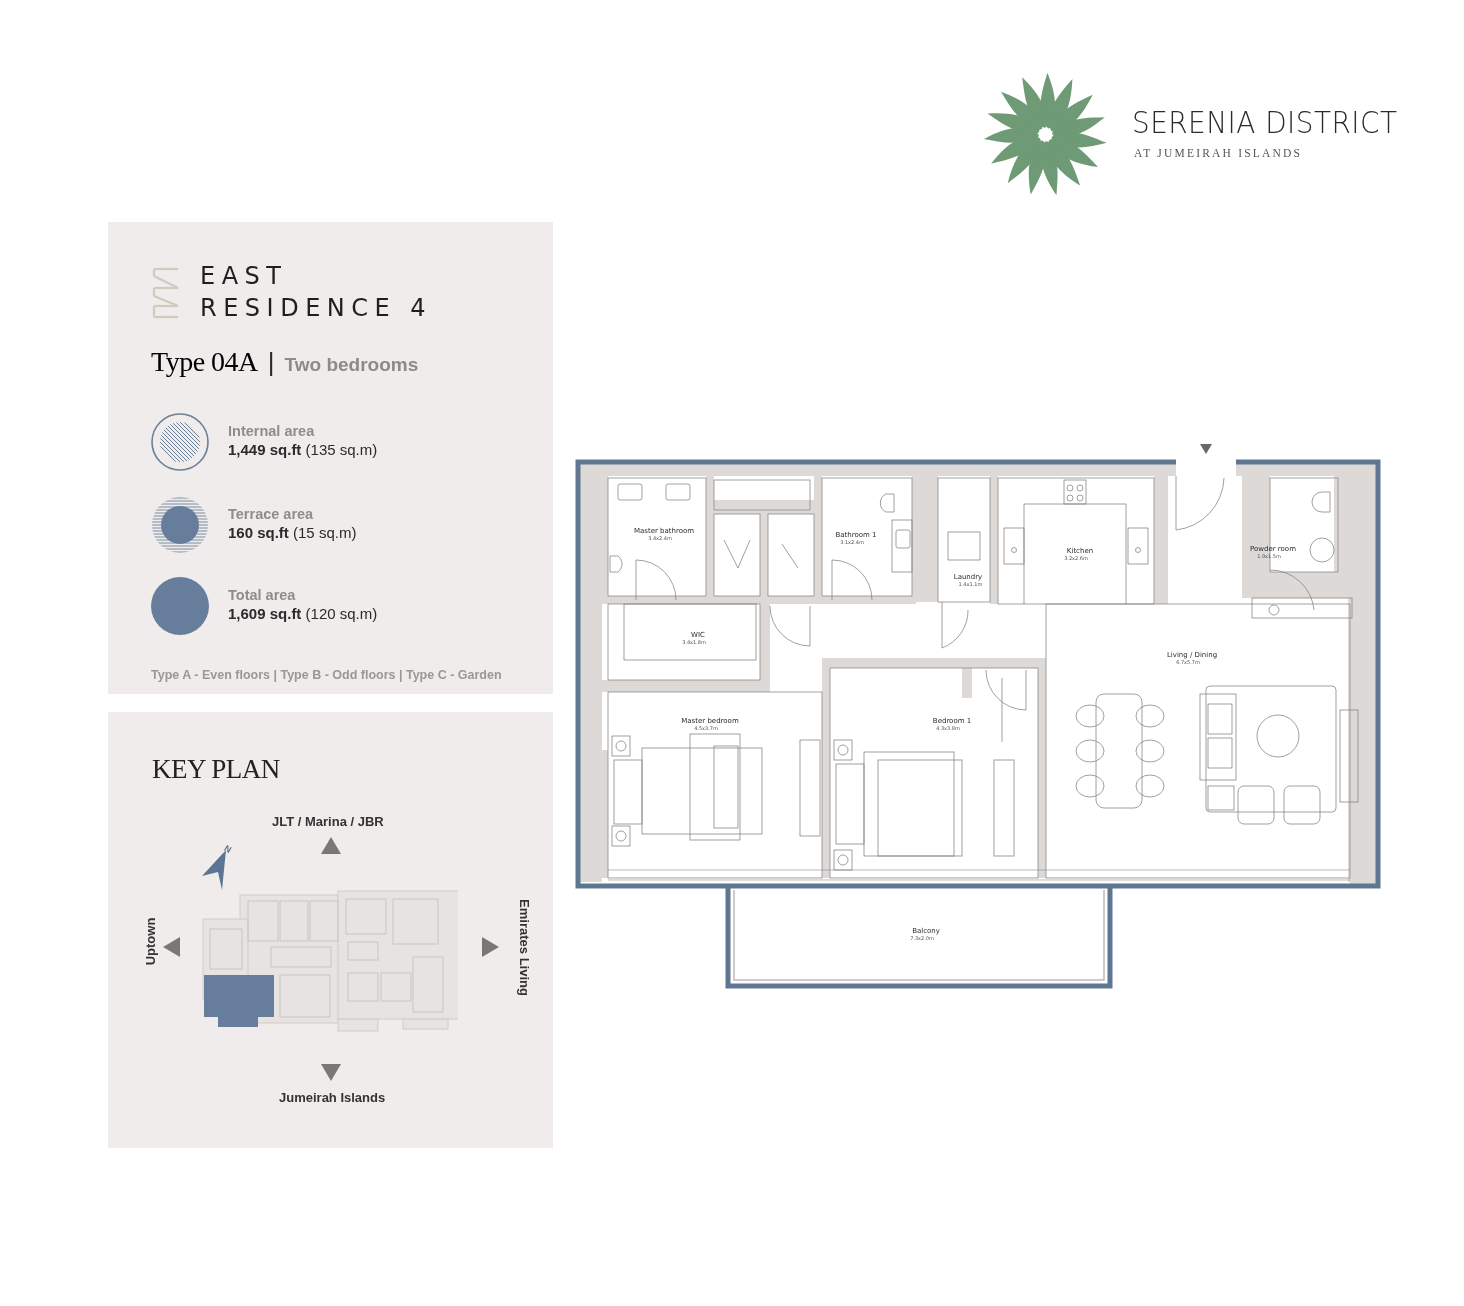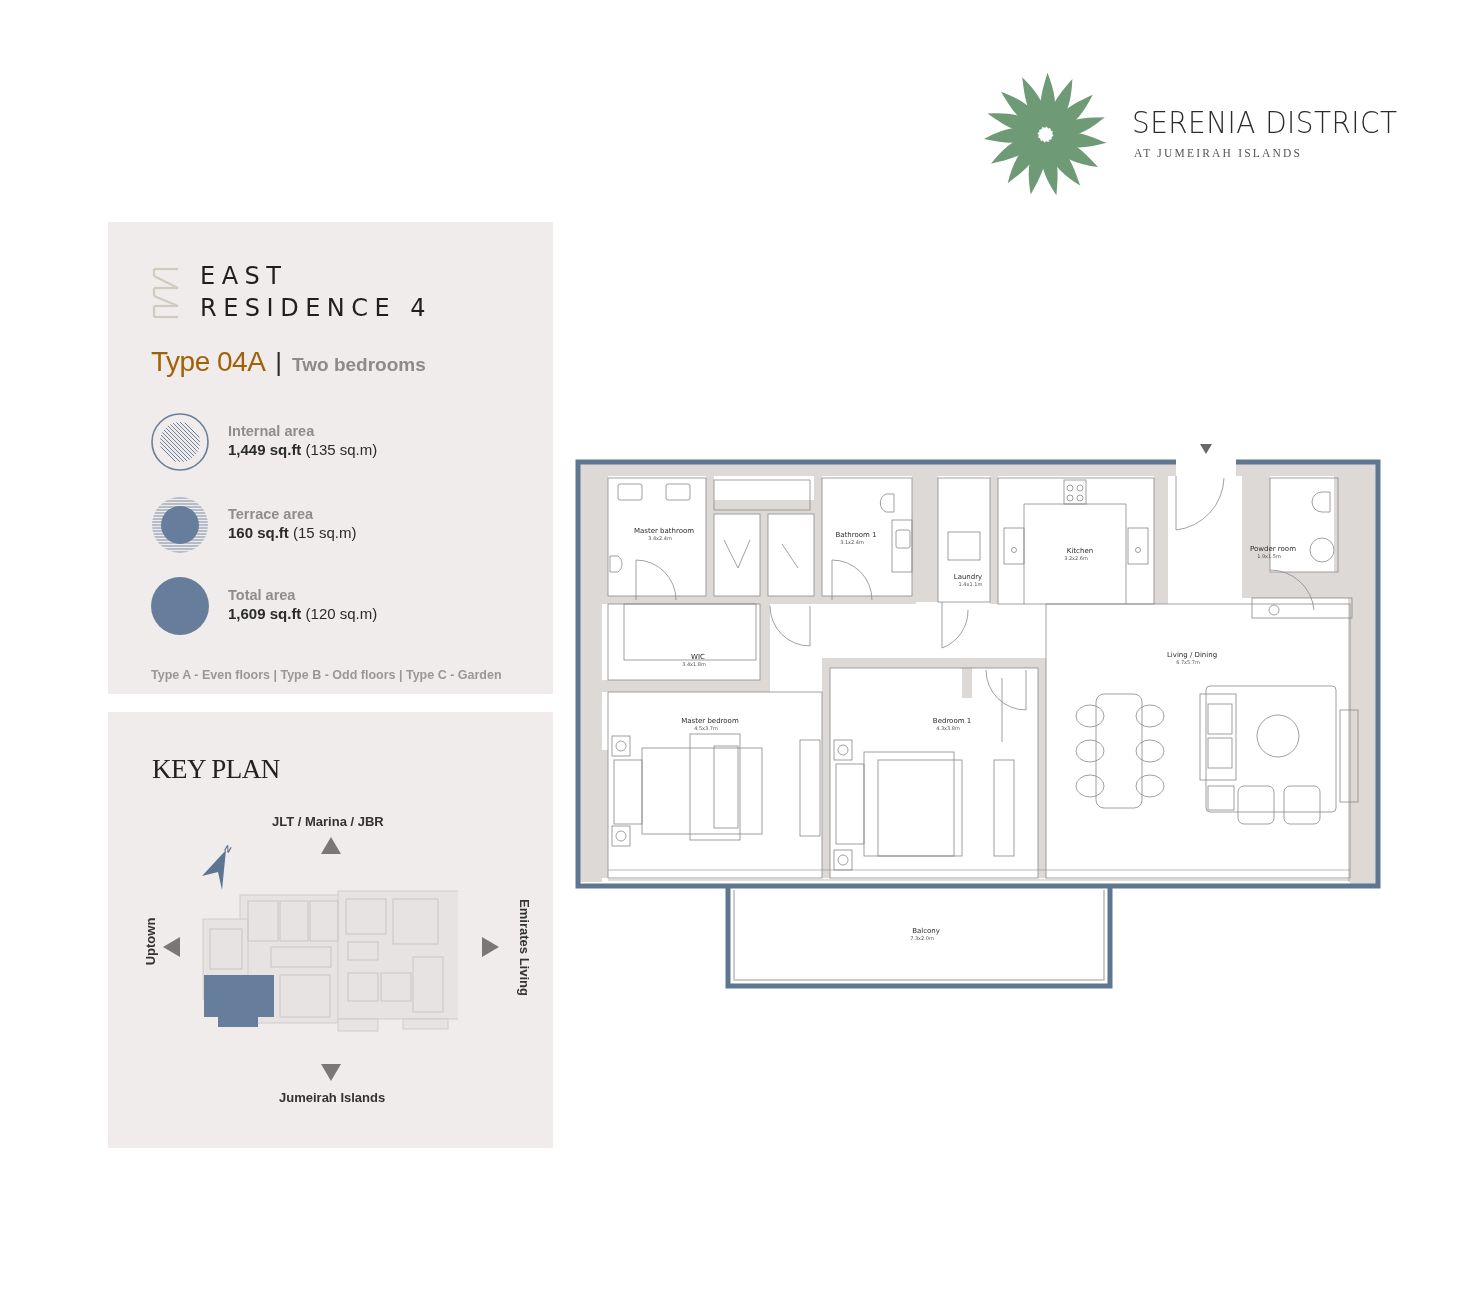--- a/index.html
+++ b/index.html
@@ -16,21 +16,21 @@
   .panel { position: absolute; left: 108px; width: 445px; background: #efeceb; }
   .panel-info { top: 222px; height: 472px; }
   .panel-key  { top: 712px; height: 436px; }
 
   .residence-icon { position: absolute; left: 44px; top: 44px; width: 28px; height: 54px; }
   .res-line1, .res-line2 { position: absolute; left: 92px; font-family: "DejaVu Sans", sans-serif; font-weight: 400; font-size: 24px; letter-spacing: 6.5px; color: #1f1f1f; }
   .res-line1 { top: 40px; }
   .res-line2 { top: 72px; }
 
   .type-row { position: absolute; left: 43px; top: 124px; display: flex; align-items: baseline; white-space: nowrap; }
-  .type-code { font-family: Liberation Sans, sans-serif; font-size: 28px; color: #a16207; letter-spacing: -0.5px; }
+  .type-code { font-family: Liberation Serif, serif; font-size: 28px; color: #000000; letter-spacing: -0.5px; }
   .type-sep { font-family: "Liberation Sans", sans-serif; font-size: 26px; color: #2b2b2b; margin: 0 10px 0 10px; }
   .type-beds { font-family: "Liberation Sans", sans-serif; font-weight: bold; font-size: 19px; color: #8d8a8a; }
 
   .area-row { position: absolute; left: 43px; height: 60px; width: 380px; }
   .area-row .dot { position: absolute; left: 0; top: 0; width: 58px; height: 58px; }
   .area-label { position: absolute; left: 77px; top: 10px; font-weight: bold; font-size: 14.5px; color: #8f8c8c; white-space: nowrap; }
   .area-value { position: absolute; left: 77px; top: 28px; font-size: 15px; color: #2b2b2b; white-space: nowrap; }
   .area-value b { font-weight: bold; }
   .area-internal { top: 191px; }
   .area-terrace  { top: 274px; }
@@ -402,21 +402,21 @@
     <span class="room-dim">1.4x1.1m</span>
   </div>
   <div class="room-label" style="left:502px; top:108px;">
     <span class="room-name">Kitchen</span>
     <span class="room-dim">3.2x2.6m</span>
   </div>
   <div class="room-label" style="left:695px; top:106px;">
     <span class="room-name">Powder room</span>
     <span class="room-dim">1.9x1.5m</span>
   </div>
-  <div class="room-label" style="left:120px; top:192px;margin-top:22px;">
+  <div class="room-label" style="left:120px; top:192px;">
     <span class="room-name">WIC</span>
     <span class="room-dim">3.4x1.8m</span>
   </div>
   <div class="room-label" style="left:614px; top:212px;">
     <span class="room-name">Living / Dining</span>
     <span class="room-dim">6.7x5.7m</span>
   </div>
   <div class="room-label" style="left:132px; top:278px;">
     <span class="room-name">Master bedroom</span>
     <span class="room-dim">4.5x3.7m</span>

